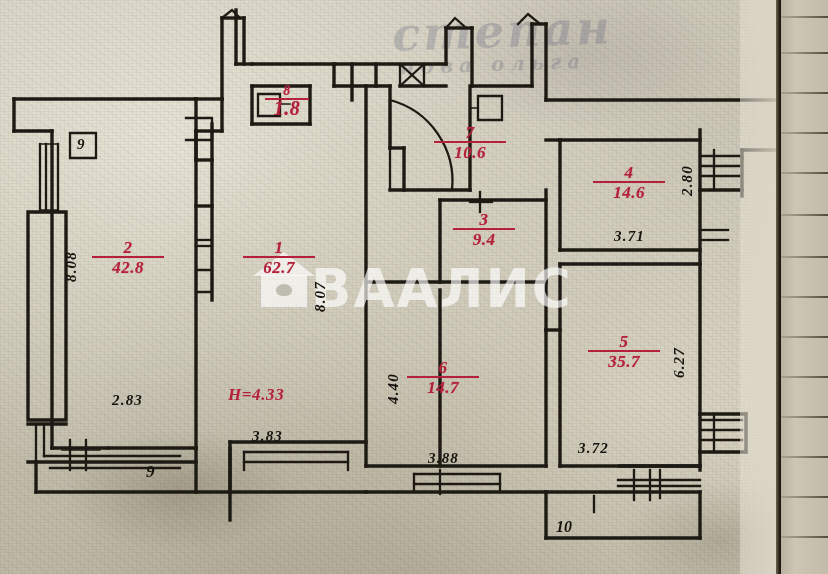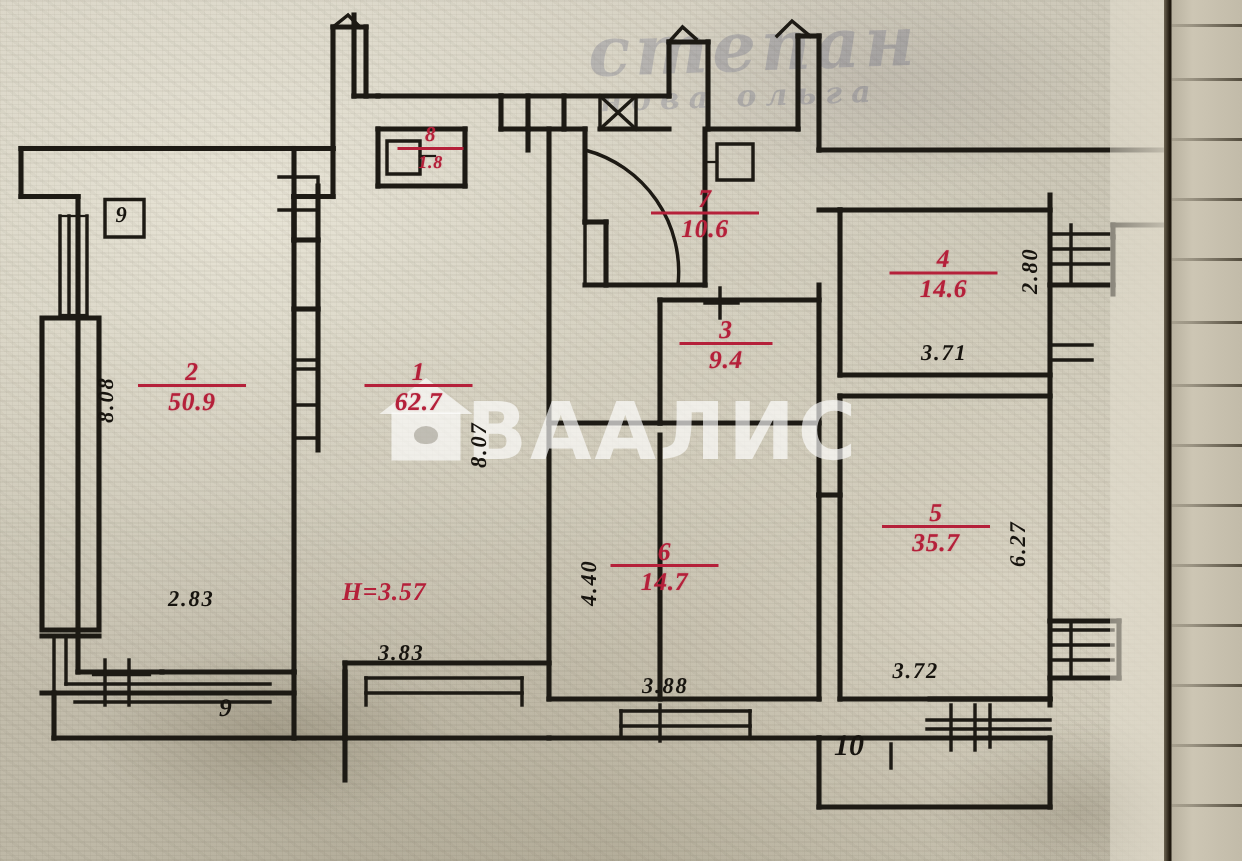--- a/index.html
+++ b/index.html
@@ -288,21 +288,21 @@
 
   <div class="lbl red" style="left:243px;top:240px;width:72px;">
     <span class="num">1</span>
     <span class="bar"></span>
     <span class="area">62.7</span>
   </div>
 
   <div class="lbl red" style="left:92px;top:240px;width:72px;">
     <span class="num">2</span>
     <span class="bar"></span>
-    <span class="area">50.9</span>
+    <span class="area">42.8</span>
   </div>
 
   <div class="lbl red" style="left:453px;top:212px;width:62px;">
     <span class="num">3</span>
     <span class="bar"></span>
     <span class="area">9.4</span>
   </div>
 
   <div class="lbl red" style="left:593px;top:165px;width:72px;">
     <span class="num">4</span>
@@ -324,50 +324,50 @@
 
   <div class="lbl red" style="left:434px;top:125px;width:72px;">
     <span class="num">7</span>
     <span class="bar"></span>
     <span class="area">10.6</span>
   </div>
 
   <div class="lbl red" style="left:265px;top:84px;width:44px;">
     <span class="num" style="font-size:14px;line-height:13px;">8</span>
     <span class="bar"></span>
-    <span class="area" style="font-size:12px;line-height:14px;">1.8</span>
-  </div>
-
-  <div class="lbl hnote" style="left:228px;top:385px;">H=3.57</div>
+    <span class="area" style="font-size:20px;line-height:14px;">1.8</span>
+  </div>
+
+  <div class="lbl hnote" style="left:228px;top:385px;">H=4.33</div>
 
   <div class="lbl blk rot" style="left:56px;top:258px;transform:rotate(-90deg);">8.08</div>
 
   <div class="lbl blk" style="left:112px;top:392px;">2.83</div>
 
   <div class="lbl blk rot" style="left:305px;top:288px;transform:rotate(-90deg);">8.07</div>
 
   <div class="lbl blk" style="left:252px;top:428px;">3.83</div>
 
   <div class="lbl blk rot" style="left:378px;top:380px;transform:rotate(-90deg);">4.40</div>
 
   <div class="lbl blk" style="left:428px;top:450px;">3.88</div>
 
   <div class="lbl blk" style="left:614px;top:228px;font-family:Liberation Serif, serif;">3.71</div>
 
   <div class="lbl blk rot" style="left:672px;top:172px;transform:rotate(-90deg);">2.80</div>
 
   <div class="lbl blk rot" style="left:664px;top:354px;transform:rotate(-90deg);">6.27</div>
 
-  <div class="lbl blk" style="left:578px;top:440px;margin-left:17px;">3.72</div>
+  <div class="lbl blk" style="left:578px;top:440px;">3.72</div>
 
   <div class="lbl boxnum" style="left:77px;top:136px;">9</div>
 
   <div class="lbl boxnum" style="left:146px;top:462px;font-size:17px;">9</div>
 
-  <div class="lbl boxnum" style="left:556px;top:486px;font-size:20px;">10</div>
+  <div class="lbl boxnum" style="left:556px;top:518px;font-size:16px;">10</div>
 
   <div class="bookedge">
     <div class="leftmargin"></div>
     <div class="gutter"></div>
     <div class="pagestack"></div>
     <div class="leafline" style="top:16px;"></div>
     <div class="leafline" style="top:52px;"></div>
     <div class="leafline" style="top:92px;"></div>
     <div class="leafline" style="top:132px;"></div>
     <div class="leafline" style="top:172px;"></div>

